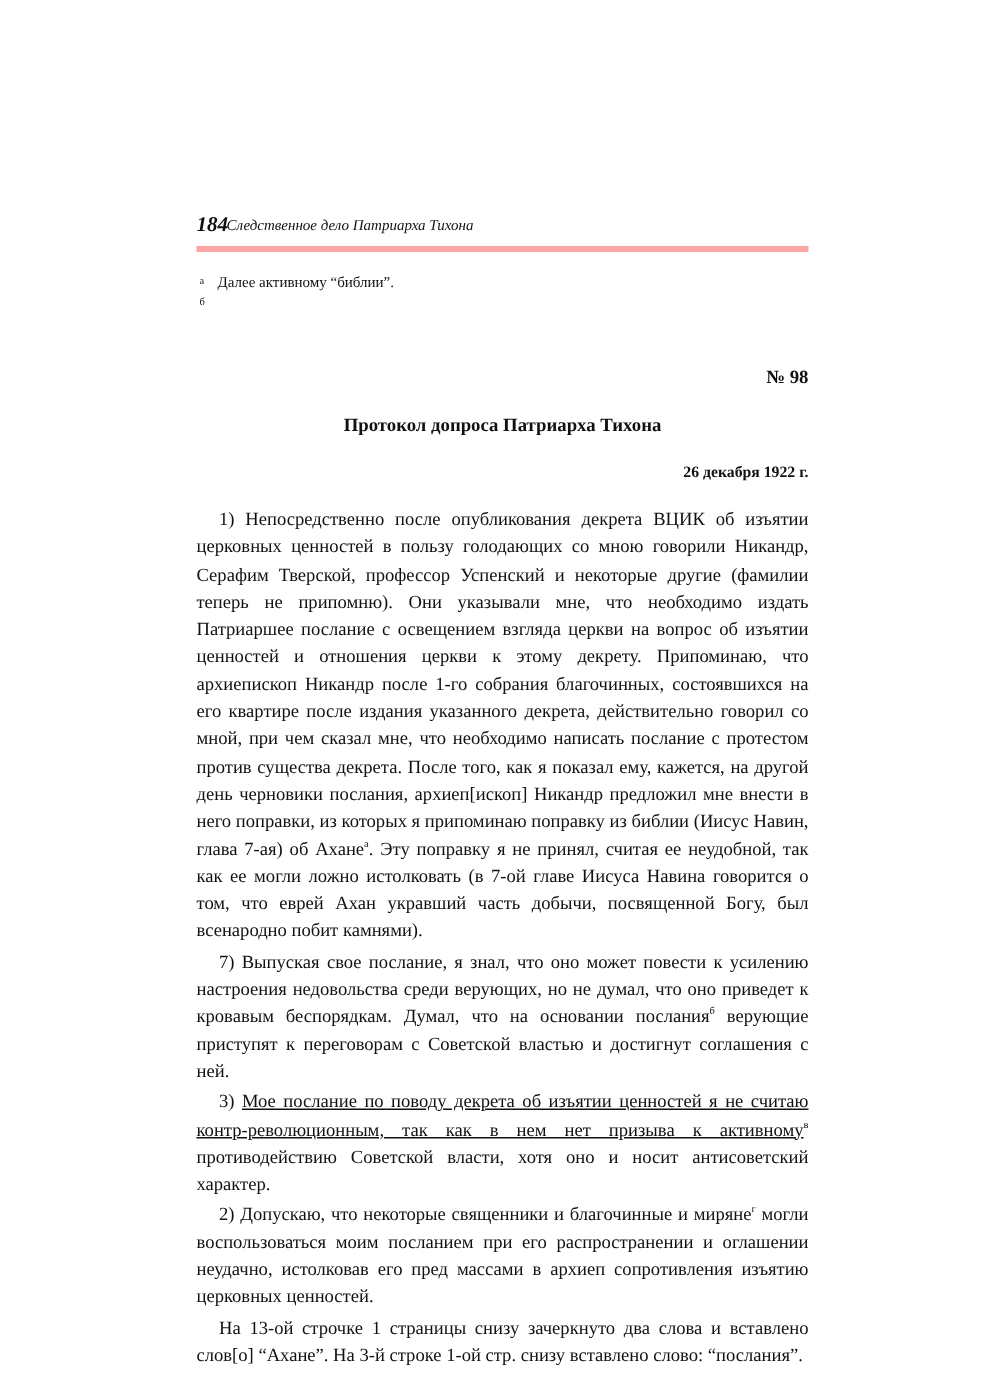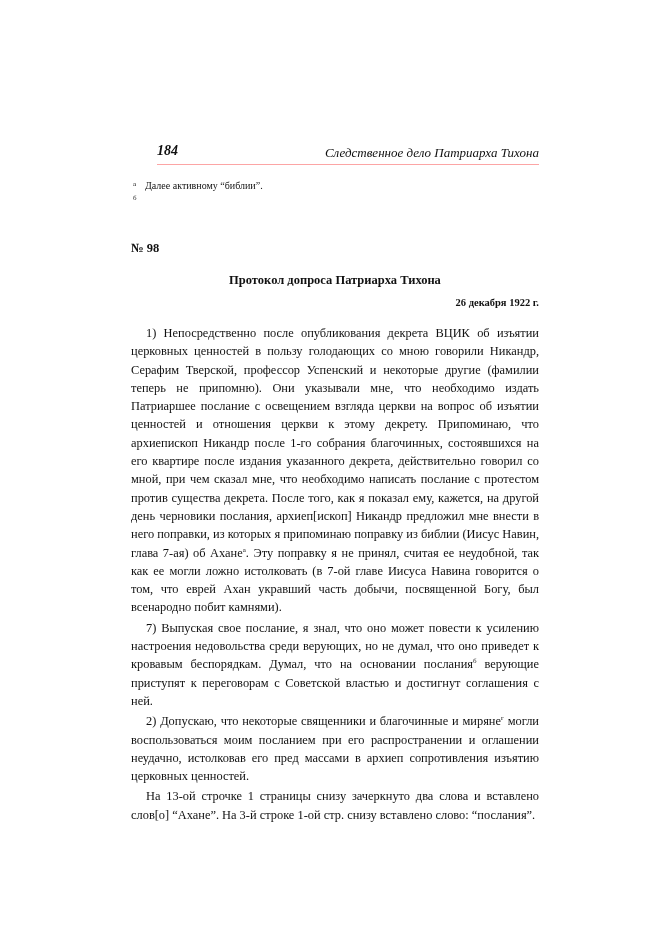--- a/index.html
+++ b/index.html
@@ -1,27 +1,27 @@
 <!DOCTYPE html>
 <html><head>
 <meta charset="utf-8">
 <style>
   html, body { margin: 0; padding: 0; background: #ffffff; }
   body { width: 656px; height: 928px; position: relative; overflow: hidden;
          font-family: "Liberation Serif", "DejaVu Serif", serif; color: #111; }
   .page { position: absolute; left: 131px; top: 140px; width: 408px; }
-  .running-head { position: relative; height: 24px; border-bottom: 1px solid #fca5a5; margin-left: 26px; }
+  .running-head { position: relative; height: 24px; border-bottom: 4px solid #fca5a5; }
   .page-num { position: absolute; left: 0; top: 3px; font-style: italic; font-weight: bold; font-size: 14px; }
-  .running-title { position: absolute; left: 0; right: 0; top: 5px; text-align: right; font-style: italic; font-size: 13px; padding-left: 20px; }
+  .running-title { position: absolute; left: 0; right: 0; top: 5px; text-align: left; font-style: italic; font-size: 10px; padding-left: 20px; }
   .footnotes { margin-top: 14px; font-size: 10px; line-height: 14px; }
   .fn { padding-left: 14px; position: relative; }
   .fn-mark { position: absolute; left: 2px; top: -2px; font-size: 7px; }
-  .doc-num { margin-top: 48px; text-align: left; font-weight: bold; font-size: 12.5px; }
+  .doc-num { margin-top: 48px; text-align: right; font-weight: bold; font-size: 12.5px; }
   .doc-title { margin-top: 17px; text-align: center; font-weight: bold; font-size: 12.5px; }
-  .doc-date { margin-top: 9px; text-align: right; font-weight: bold; font-size: 10.5px; }
+  .doc-date { margin-top: 19px; text-align: right; font-weight: bold; font-size: 10.5px; }
   .body { margin-top: 16px; font-size: 12.4px; line-height: 18.3px; text-align: justify; }
   .body p { margin: 0 0 2px 0; text-indent: 15px; }
   sup { font-size: 7px; vertical-align: super; line-height: 0; }
   .ul { text-decoration: underline; }
 </style>
 </head>
 <body>
 
 <div class="page">
   <div class="running-head">
@@ -39,16 +39,17 @@
     </div>
   </div>
 
   <div class="doc-num">№ 98</div>
   <div class="doc-title">Протокол допроса Патриарха Тихона</div>
   <div class="doc-date">26 декабря 1922 г.</div>
 
   <div class="body">
     <p><span>1) Непосредственно после опубликования декрета ВЦИК об изъятии церковных ценностей в пользу голодающих со мною говорили Никандр, Серафим Тверской, профессор Успенский и некоторые другие (фамилии теперь не припомню). Они указывали мне, что необходимо издать Патриаршее послание с освещением взгляда церкви на вопрос об изъятии ценностей и отношения церкви к этому декрету. Припоминаю, что архиепископ Никандр после 1-го собрания благочинных, состоявшихся на его квартире после издания указанного декрета, действительно говорил со мной, при чем сказал мне, что необходимо написать послание с протестом против существа декрета. После того, как я показал ему, кажется, на другой день черновики послания, архиеп[ископ] Никандр предложил мне внести в него поправки, из которых я припоминаю поправку из библии (Иисус Навин, глава 7-ая) об Ахане</span><sup>а</sup><span>. Эту поправку я не принял, считая ее неудобной, так как ее могли ложно истолковать (в 7-ой главе Иисуса Навина говорится о том, что еврей Ахан укравший часть добычи, посвященной Богу, был всенародно побит камнями).</span></p>
     <p><span>7) Выпуская свое послание, я знал, что оно может повести к усилению настроения недовольства среди верующих, но не думал, что оно приведет к кровавым беспорядкам. Думал, что на основании послания</span><sup>б</sup><span> верующие приступят к переговорам с Советской властью и достигнут соглашения с ней.</span></p>
+    <p><span>3) </span><span class="ul">Мое послание по поводу декрета об изъятии ценностей я не считаю контр-революционным, так как в нем нет призыва к активному</span><sup>в</sup><span> противодействию Советской власти, хотя оно и носит антисоветский характер.</span></p>
     <p><span>2) Допускаю, что некоторые священники и благочинные и миряне</span><sup>г</sup><span> могли воспользоваться моим посланием при его распространении и оглашении неудачно, истолковав его пред массами в архиеп сопротивления изъятию церковных ценностей.</span></p>
     <p>На 13-ой строчке 1 страницы снизу зачеркнуто два слова и вставлено слов[о] “Ахане”. На 3-й строке 1-ой стр. снизу вставлено слово: “послания”.</p>
   </div>
 </div>
 
 </body></html>

